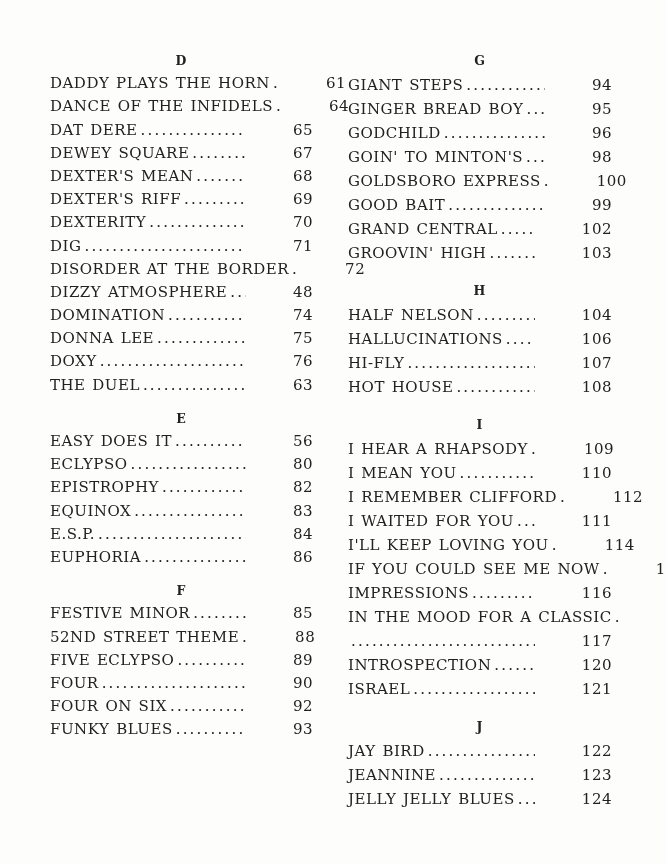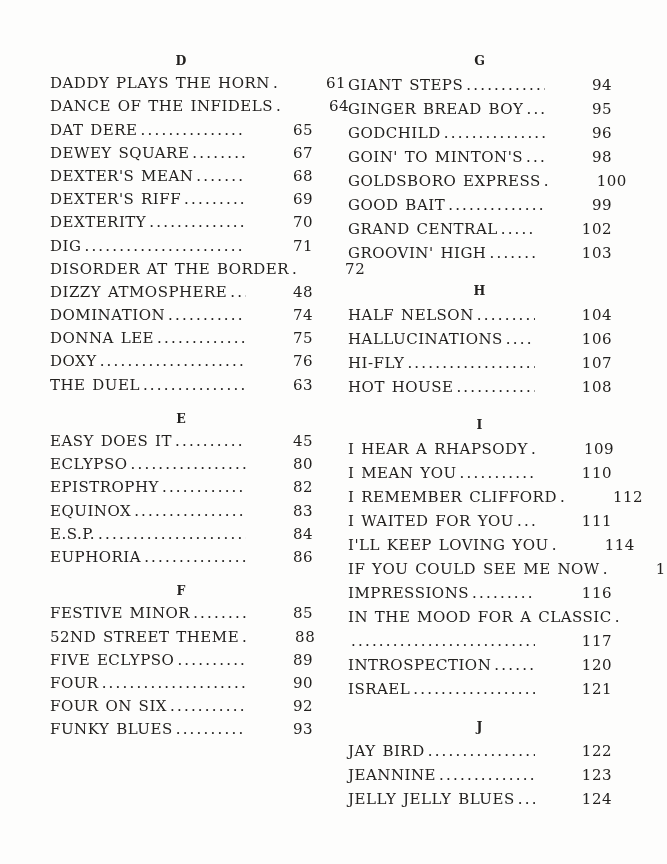--- a/index.html
+++ b/index.html
@@ -166,21 +166,21 @@
   </li>
 </ul>
   </section>
 
   <section class="section">
     <h2 class="letter">E</h2>
     <ul class="entries">
   <li class="entry">
     <span class="title">EASY DOES IT</span>
     <span class="leader"></span>
-    <span class="page-num">45</span>
+    <span class="page-num">56</span>
   </li>
 
   <li class="entry">
     <span class="title">ECLYPSO</span>
     <span class="leader"></span>
     <span class="page-num">80</span>
   </li>
 
 
   <li class="entry">

